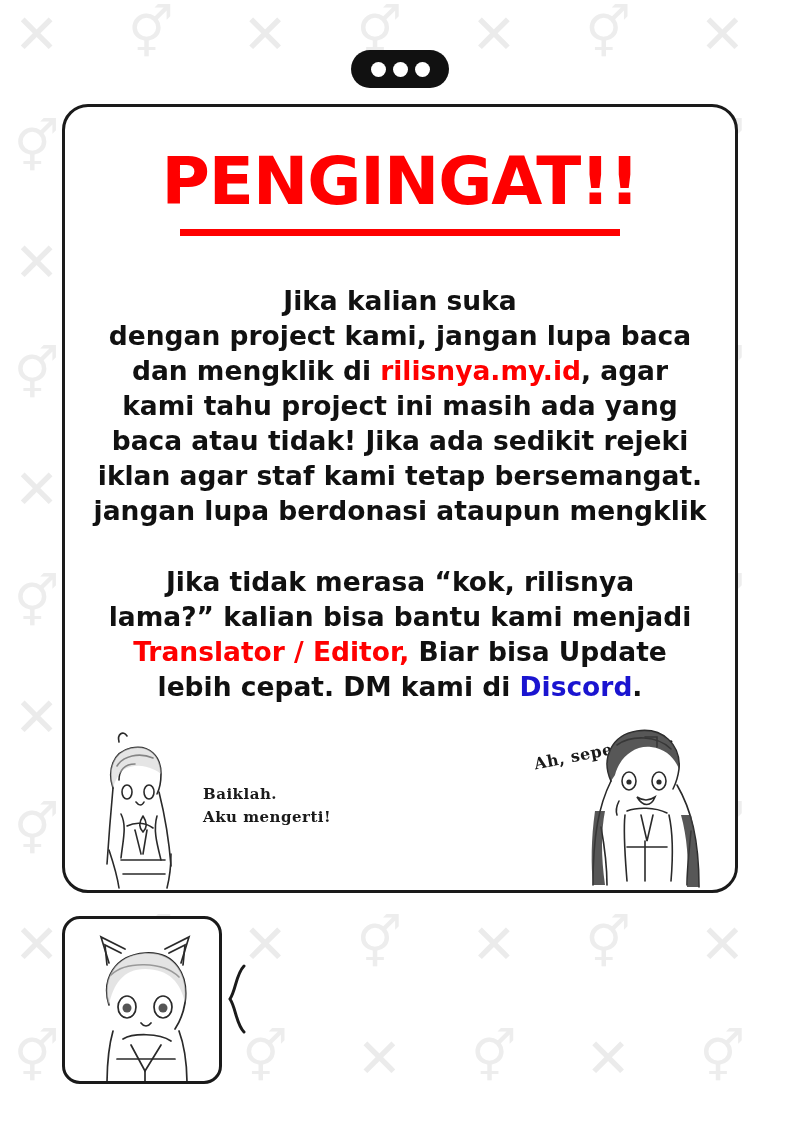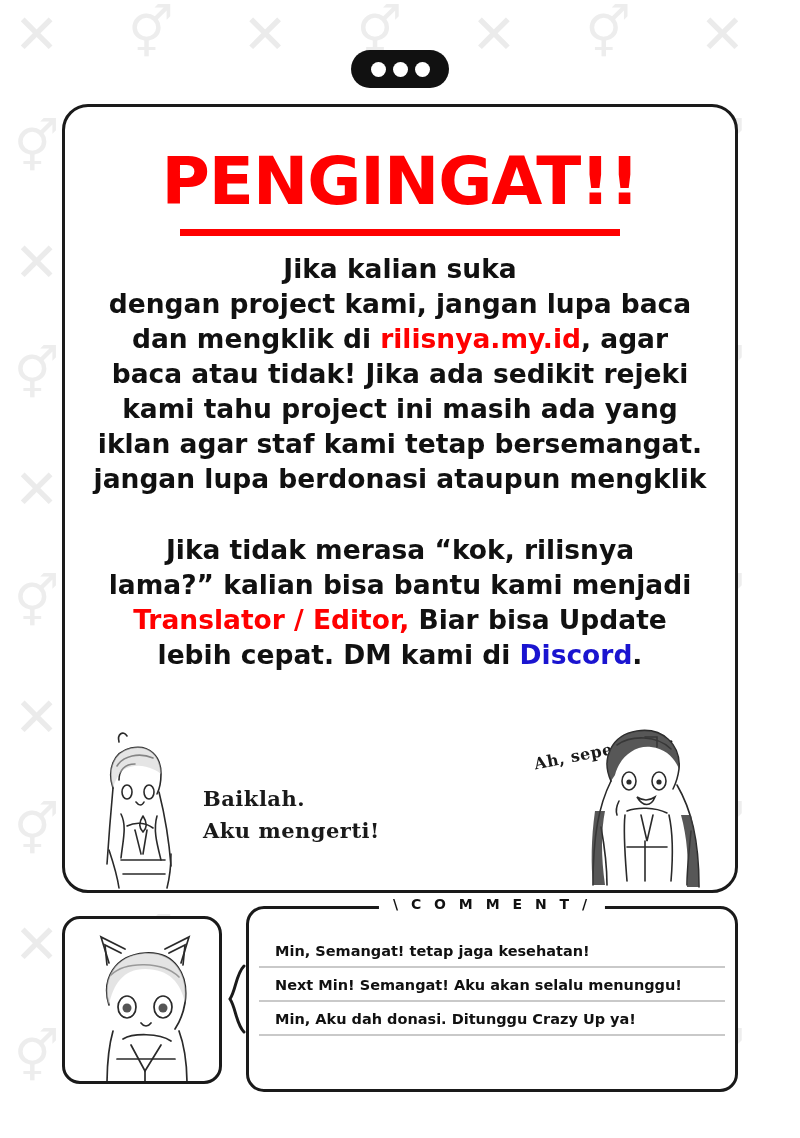--- a/index.html
+++ b/index.html
@@ -91,32 +91,32 @@
 
   .body-text {
     text-align: center;
     font-family: "DejaVu Sans", sans-serif;
     font-weight: bold;
     font-size: 26.5px;
     line-height: 1.32;
     color: #111111;
     padding: 0 26px;
   }
-  #para1 { margin-top: 16px; }
+  #para1 { margin-top: 48px; }
   #para2 { margin-top: 36px; }
 
   .red { color: #ff0000; }
   .blue { color: #1a14d0; }
 
   
   .hand-text {
     position: absolute;
     font-family: "DejaVu Serif", serif;
     font-weight: bold;
-    font-size: 21px;
+    font-size: 15px;
     color: #1a1a1a;
     letter-spacing: 0.5px;
     line-height: 1.5;
   }
   #speech-left {
     left: 138px;
     top: 676px;
   }
   #speech-right {
     left: 468px;
@@ -291,22 +291,22 @@
     <div id="title">PENGINGAT!!</div>
     <div id="title-underline"></div>
 
     <div id="para1" class="body-text">
       <div>Jika kalian suka</div>
       <div>dengan project kami, jangan lupa baca</div>
       <div>
         <span>dan mengklik di</span>
         <span class="red">rilisnya.my.id</span><span>, agar</span>
       </div>
+      <div>kami tahu project ini masih ada yang</div>
       <div>baca atau tidak! Jika ada sedikit rejeki</div>
-      <div>kami tahu project ini masih ada yang</div>
       <div>iklan agar staf kami tetap bersemangat.</div>
       <div>jangan lupa berdonasi ataupun mengklik</div>
     </div>
 
     <div id="para2" class="body-text">
       <div>Jika tidak merasa “kok, rilisnya</div>
       <div>lama?” kalian bisa bantu kami menjadi</div>
       <div>
         <span class="red">Translator / Editor,</span><span> Biar bisa Update</span>
       </div>
@@ -405,24 +405,16 @@
         <g fill="#d6d6d6" opacity="0.65" stroke="none">
           <path d="M44 86 C36 60 50 36 80 34 C110 32 124 56 120 84 C116 64 104 50 80 50 C58 50 48 66 44 86 Z"></path>
         </g>
       </svg>
     </div>
 
     <svg id="bracket" viewBox="0 0 18 70">
       <path d="M16 2 C8 10 8 26 2 35 C8 44 8 60 16 68" fill="none" stroke="#1a1a1a" stroke-width="3" stroke-linecap="round"></path>
     </svg>
 
-    <div id="comment-box">
-      <div id="comment-title">\  C O M M E N T  /</div>
-      <ul class="comment-list">
-        <li class="comment-item">Min, Semangat! tetap jaga kesehatan!</li>
-        <li class="comment-item">Next Min! Semangat! Aku akan selalu menunggu!</li>
-        <li class="comment-item">Min, Aku dah donasi. Ditunggu Crazy Up ya!</li>
-      </ul>
-    </div>
 
   </div>
 
 </div>
 
 </body></html>

